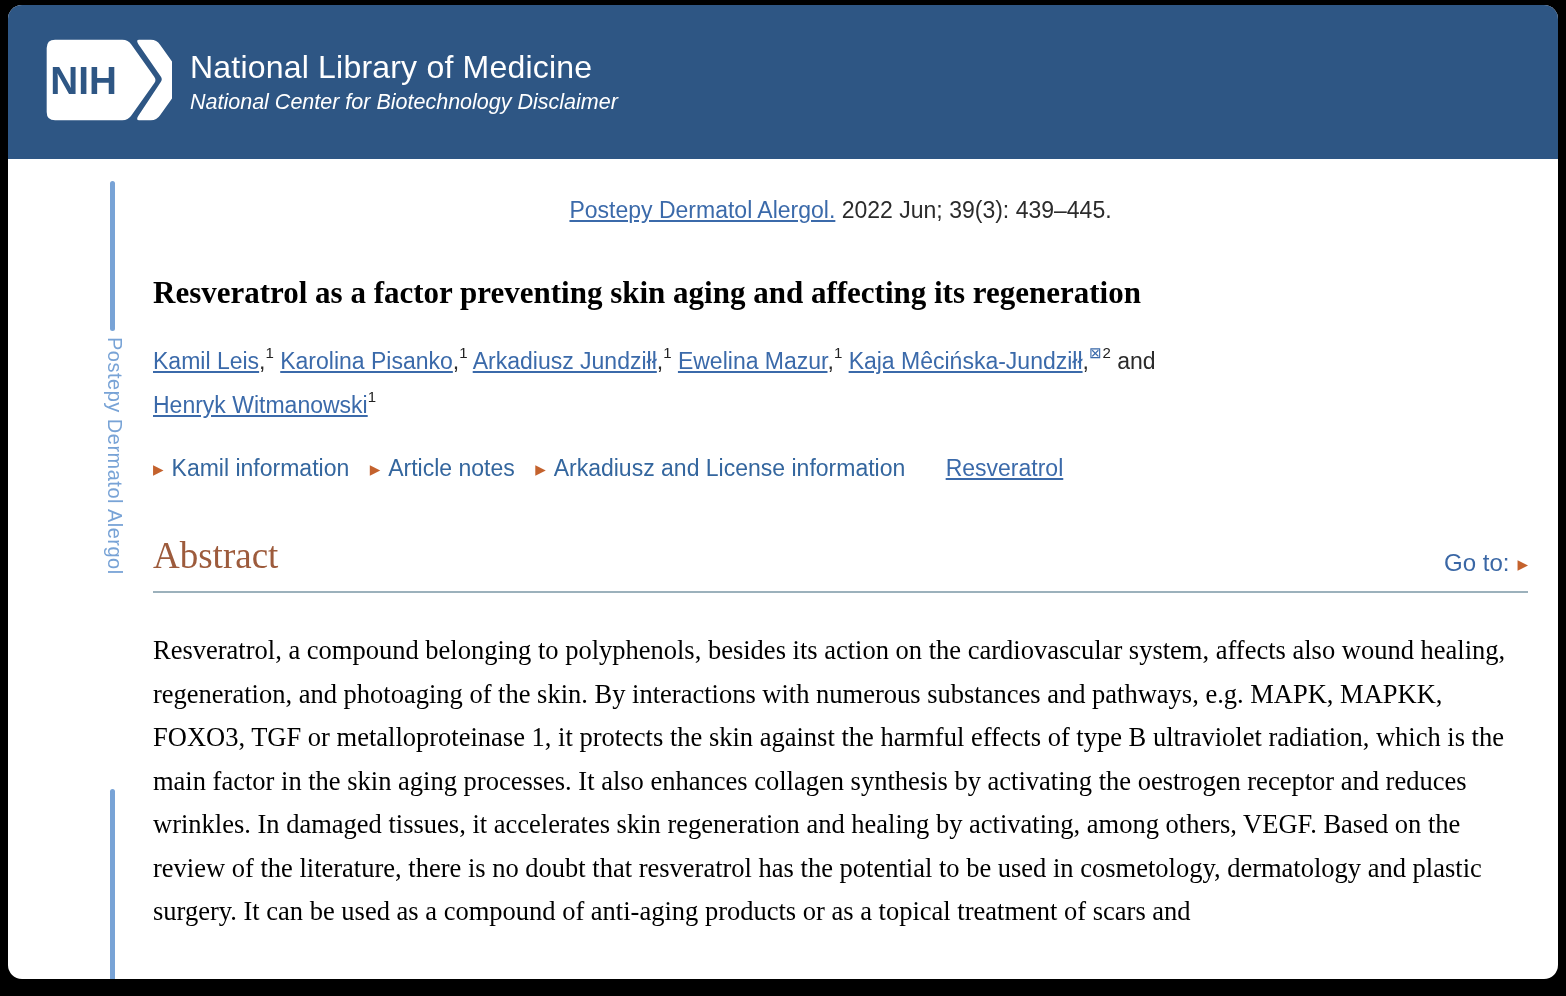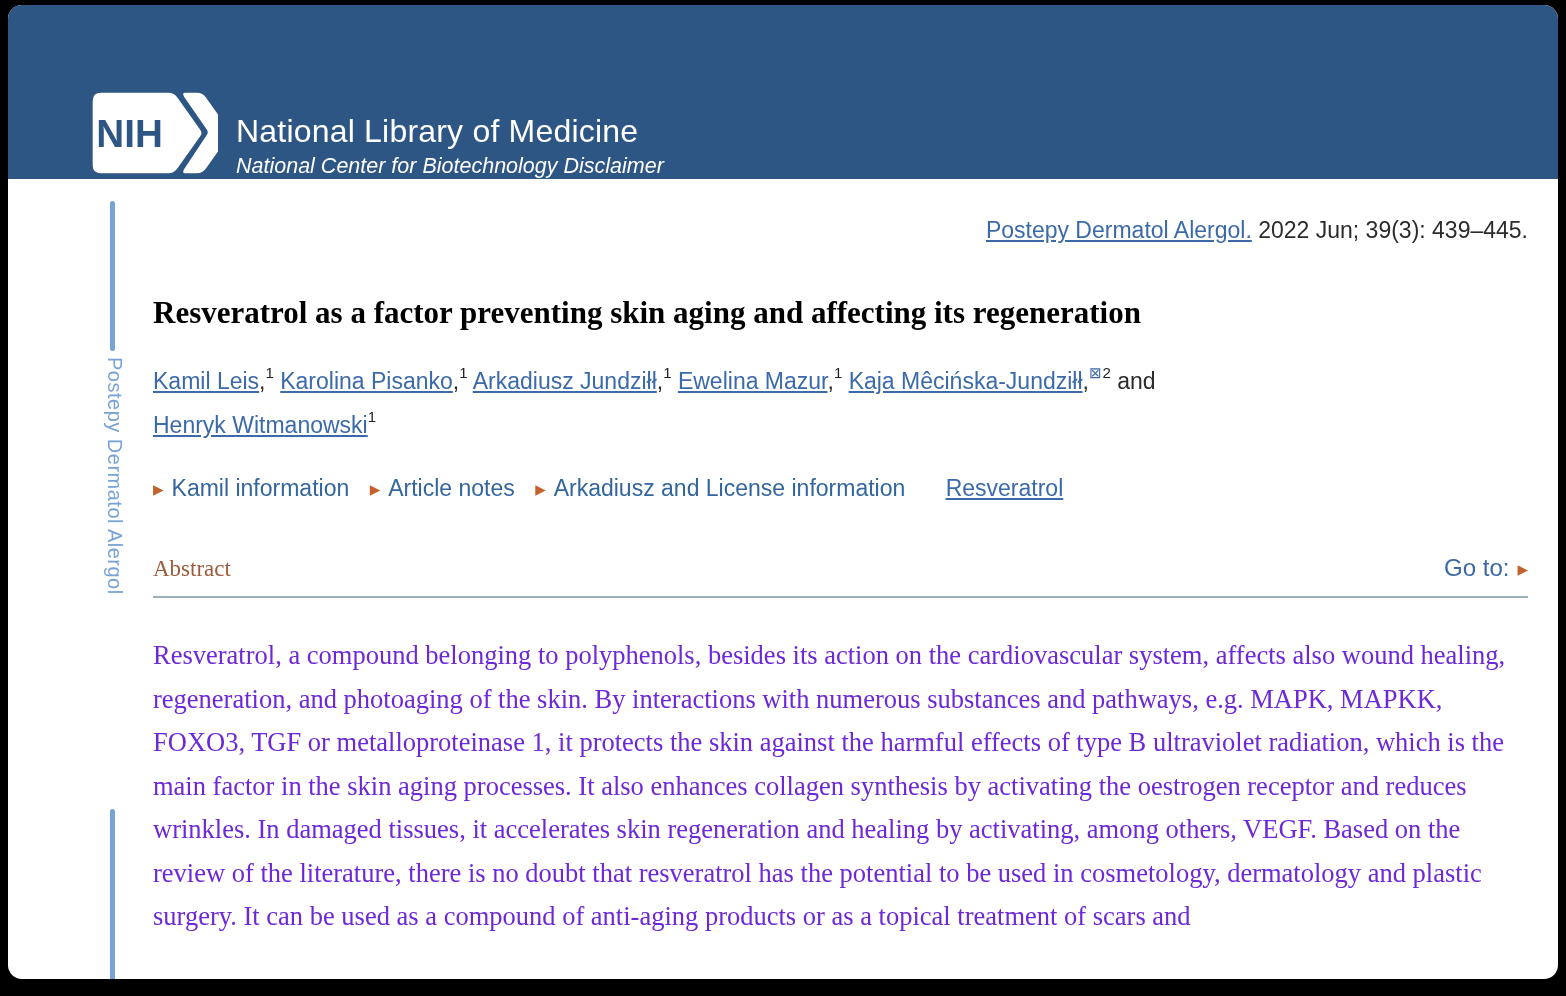--- a/index.html
+++ b/index.html
@@ -12,25 +12,25 @@
   }
   .window {
     position: absolute;
     left: 8px; top: 5px; right: 8px; bottom: 17px;
     background: #fff;
     border-radius: 14px;
     overflow: hidden;
   }
   
   .nlm-header {
-    height: 174px;
+    height: 154px;
     background: #2e5684;
     display: flex;
-    align-items: flex-end;
-    padding-left: 82px;
+    align-items: center;
+    padding-left: 36px;
   }
   .logo { display: block; text-decoration: none; }
   .header-text { margin-left: 18px; color: #fff; }
   .header-title {
     font-size: 32px; font-weight: 400; letter-spacing: 0.2px;
   }
   .header-subtitle {
     font-size: 21.5px; font-style: italic; margin-top: 4px; font-weight: 400;
   }
   
@@ -51,21 +51,21 @@
     letter-spacing: 0.5px;
     white-space: nowrap;
   }
   .t1 { top: 178px; }
   
   .content { padding: 30px 30px 0 145px; }
   a, .link { color: #3b6aaa; cursor: pointer; }
   a { text-decoration: underline; }
   
   .cite-row {
-    display: flex; justify-content: flex-end;
+    display: flex; justify-content: center;
     font-size: 23px; color: #2b2b2b;
   }
   .cite-left div, .cite-right div { line-height: 42px; }
   .cite-right { text-align: right; }
   
   .article-title {
     font-family: "Liberation Serif", serif;
     font-weight: 700;
     font-size: 31px;
     color: #000;
@@ -90,36 +90,36 @@
   .tri { color: #c4622d; font-size: 21px; margin-right: 8px; }
   .disclaimer { margin-left: 20px; }
   
   .section-head {
     margin-top: 52px;
     display: flex; justify-content: space-between; align-items: flex-end;
   }
   .section-heading {
     font-family: "Liberation Serif", serif;
     font-weight: 400;
-    font-size: 23px;
+    font-size: 37px;
     color: #9d5b3c;
     margin: 0;
   }
   .goto { font-size: 24px; color: #3a67a5; text-decoration: none; }
   .goto .tri { margin-left: 8px; margin-right: 0; }
   .section-divider {
     margin: 14px 0 0 0; border: 0;
     border-top: 2px solid #9cb1bc;
   }
   .abstract-text {
     margin: 36px 0 8px 0;
     font-family: "Liberation Serif", serif;
     font-size: 26.5px;
     line-height: 43.5px;
-    color: #6d28d9;
+    color: #000000;
   }
 </style>
 </head>
 <body>
 
 <div class="window">
 
   <header class="nlm-header">
     <a class="logo">
       <svg width="128" height="84" viewBox="0 0 150 100">

